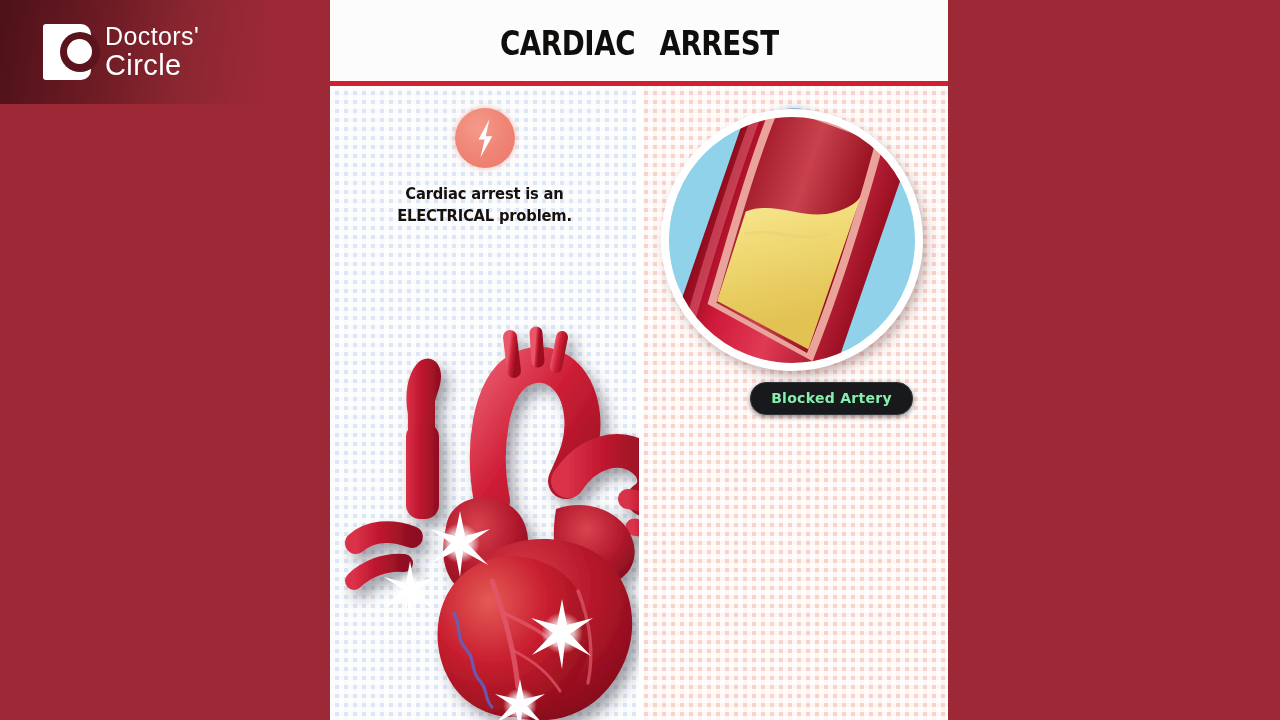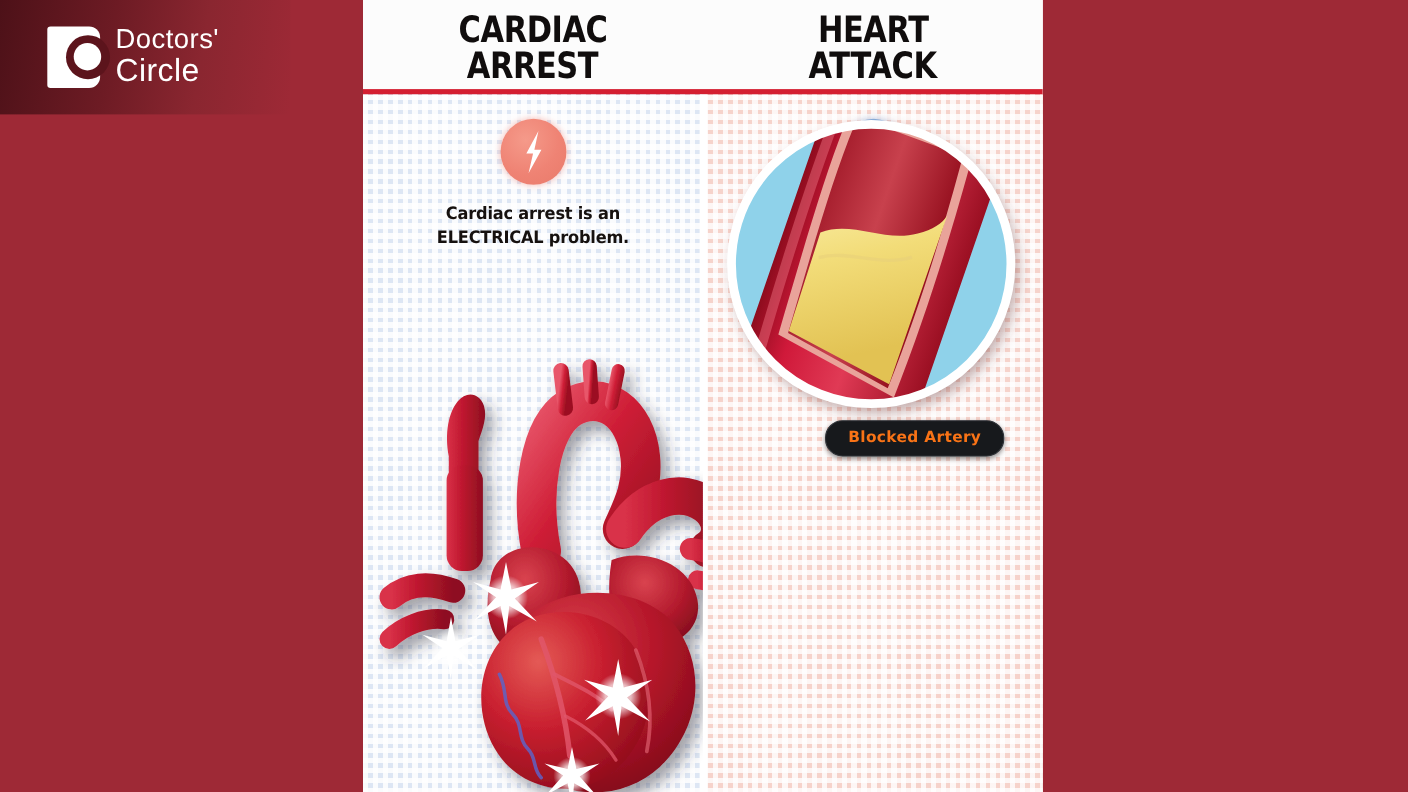--- a/index.html
+++ b/index.html
@@ -84,21 +84,20 @@
 
   #header-band {
     position: relative;
     height: 86px;
     background: #fcfcfc;
     display: flex;
   }
   .head-col {
     flex: 1 1 50%;
     display: flex;
-    flex-direction: column;
     align-items: center;
     justify-content: center;
     padding-top: 2px;
   }
   .head-col .hl {
     font-family: "DejaVu Sans", sans-serif;
     font-weight: bold;
     font-size: 33px;
     line-height: 0.99;
     letter-spacing: -0.5px;
@@ -184,21 +183,21 @@
     color: #16110f;
     letter-spacing: -0.2px;
     transform: scaleX(0.95);
   }
 
   
   .pill {
     position: absolute;
     z-index: 25;
     background: #17191c;
-    color: #f97316;
+    color: #86efac;
     font-family: "DejaVu Sans", sans-serif;
     font-weight: bold;
     font-size: 14px;
     letter-spacing: .3px;
     padding: 7px 20px 8px 20px;
     border-radius: 16px;
     white-space: nowrap;
     box-shadow: 0 2px 5px rgba(0,0,0,.45);
     border: 1px solid #2f3237;
   }
@@ -245,24 +244,20 @@
       <div class="l2">Circle</div>
     </div>
   </div>
 
   <div id="infographic">
 
     <div id="header-band">
       <div class="head-col">
         <div class="hl">CARDIAC</div>
         <div class="hl">ARREST</div>
-      </div>
-      <div class="head-col">
-        <div class="hl">HEART</div>
-        <div class="hl">ATTACK</div>
       </div>
       <div id="header-rule"></div>
     </div>
 
     <div id="panels">
 
       <div class="panel" id="panel-left">
 
         <div class="badge" id="badge-bolt">
           <svg width="60" height="60" viewBox="0 0 60 60" aria-hidden="true">

